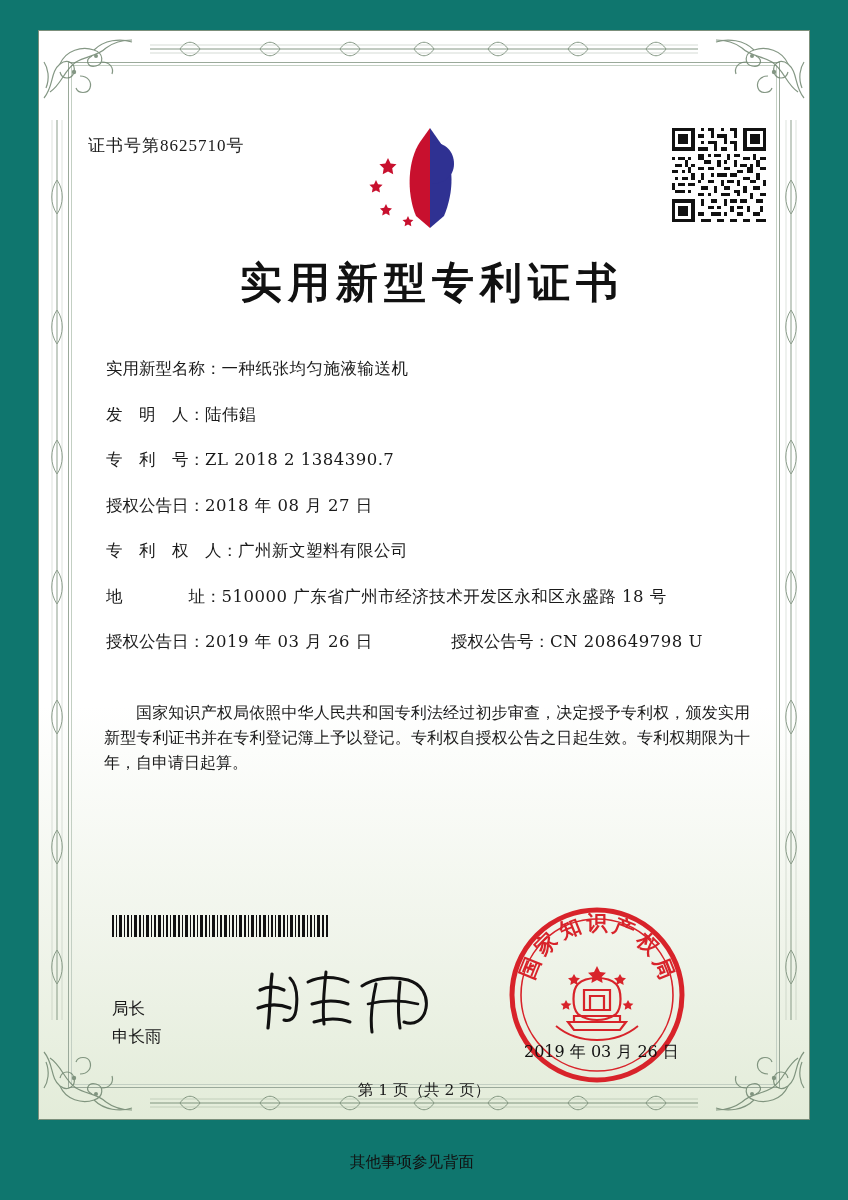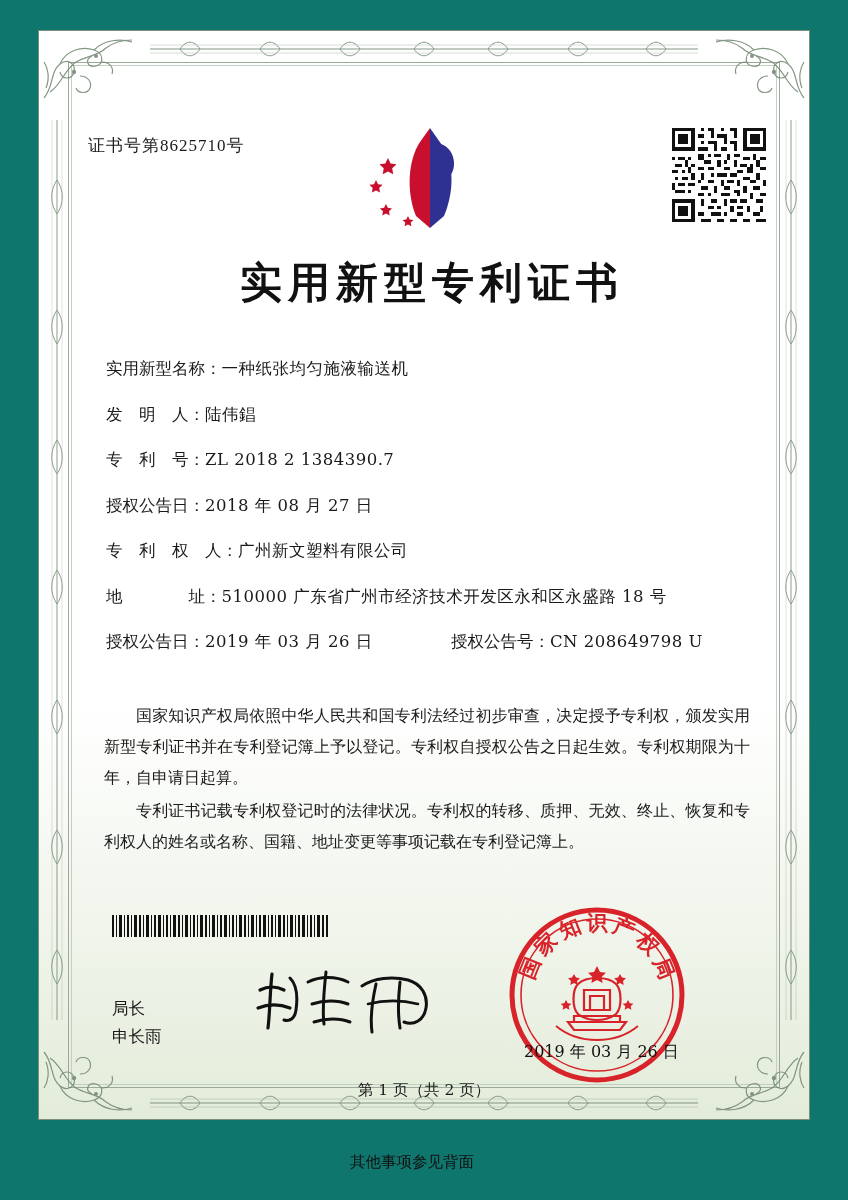--- a/index.html
+++ b/index.html
@@ -157,21 +157,21 @@
     position: absolute;
     left: 345px;
   }
 
   
   .body-text {
     position: absolute;
     left: 104px; top: 700px;
     width: 646px;
     font-size: 16px;
-    line-height: 31px;
+    line-height: 25px;
     text-align: justify;
     font-family: "DejaVu Serif", "Liberation Serif", serif;
   }
   .body-text p {
     margin: 0 0 2px 0;
     text-indent: 32px;
   }
 
   
   .barcode {
@@ -538,21 +538,20 @@
       <span class="f-value">2019 年 03 月 26 日</span>
       <span class="f-label2">
         <span>授权公告号：</span><span class="f-value">CN 208649798 U</span>
       </span>
     </div>
 
   </div>
 
   <div class="body-text">
     <p>国家知识产权局依照中华人民共和国专利法经过初步审查，决定授予专利权，颁发实用新型专利证书并在专利登记簿上予以登记。专利权自授权公告之日起生效。专利权期限为十年，自申请日起算。</p>
-    <p>专利证书记载专利权登记时的法律状况。专利权的转移、质押、无效、终止、恢复和专利权人的姓名或名称、国籍、地址变更等事项记载在专利登记簿上。</p>
   </div>
 
   <div class="barcode">
     <svg viewBox="0 0 218 22" shape-rendering="crispEdges">
       <rect width="218" height="22" fill="transparent"></rect>
       <g fill="#111">
         <rect x="0" y="0" width="2" height="22"></rect>
           <rect x="4" y="0" width="1" height="22"></rect>
         <rect x="7" y="0" width="3" height="22"></rect>
           <rect x="12" y="0" width="1" height="22"></rect>

